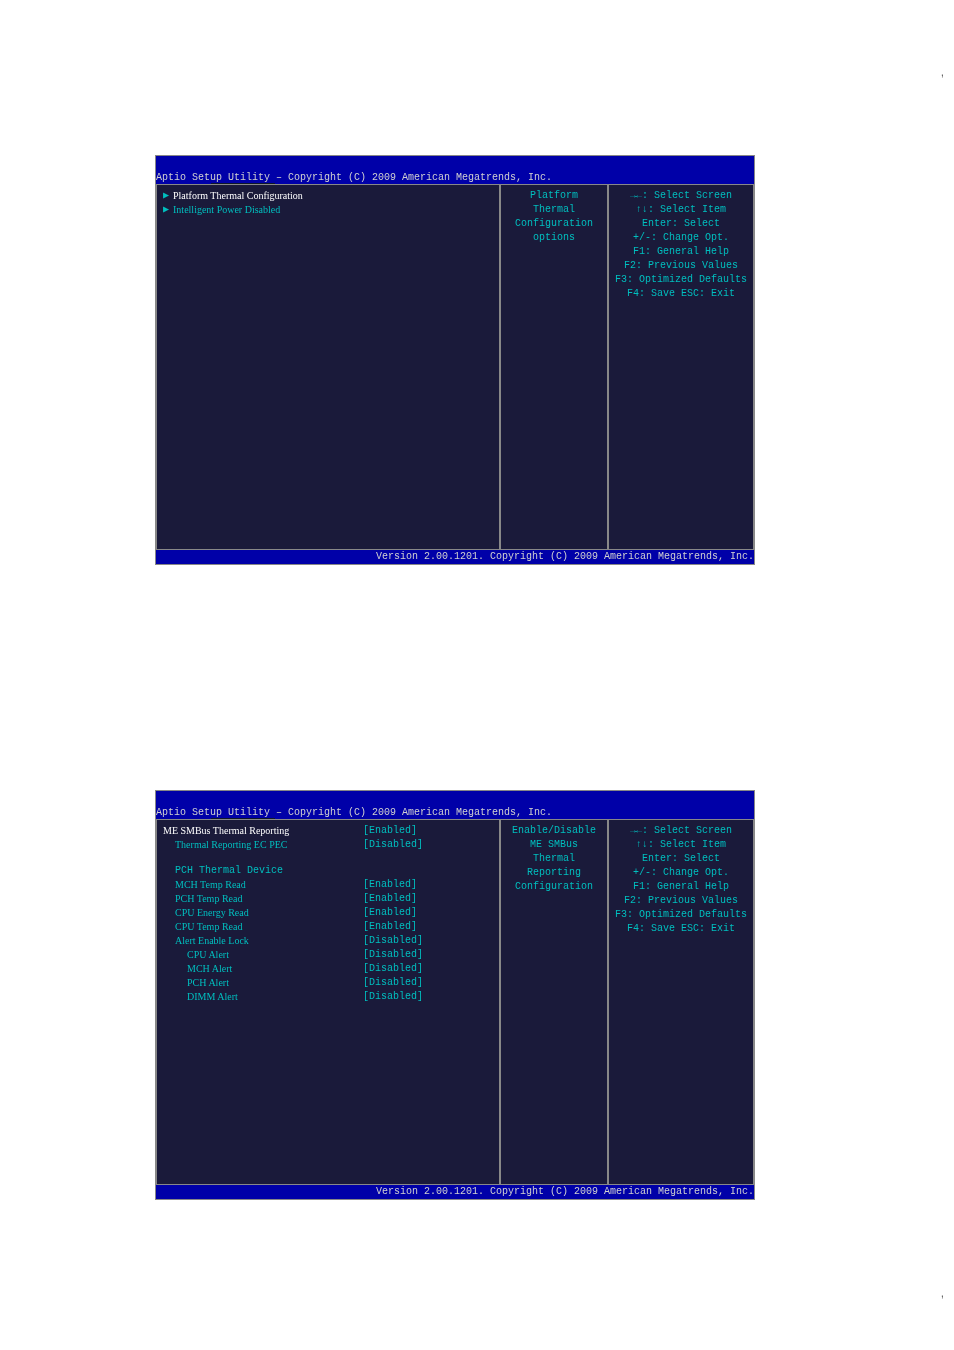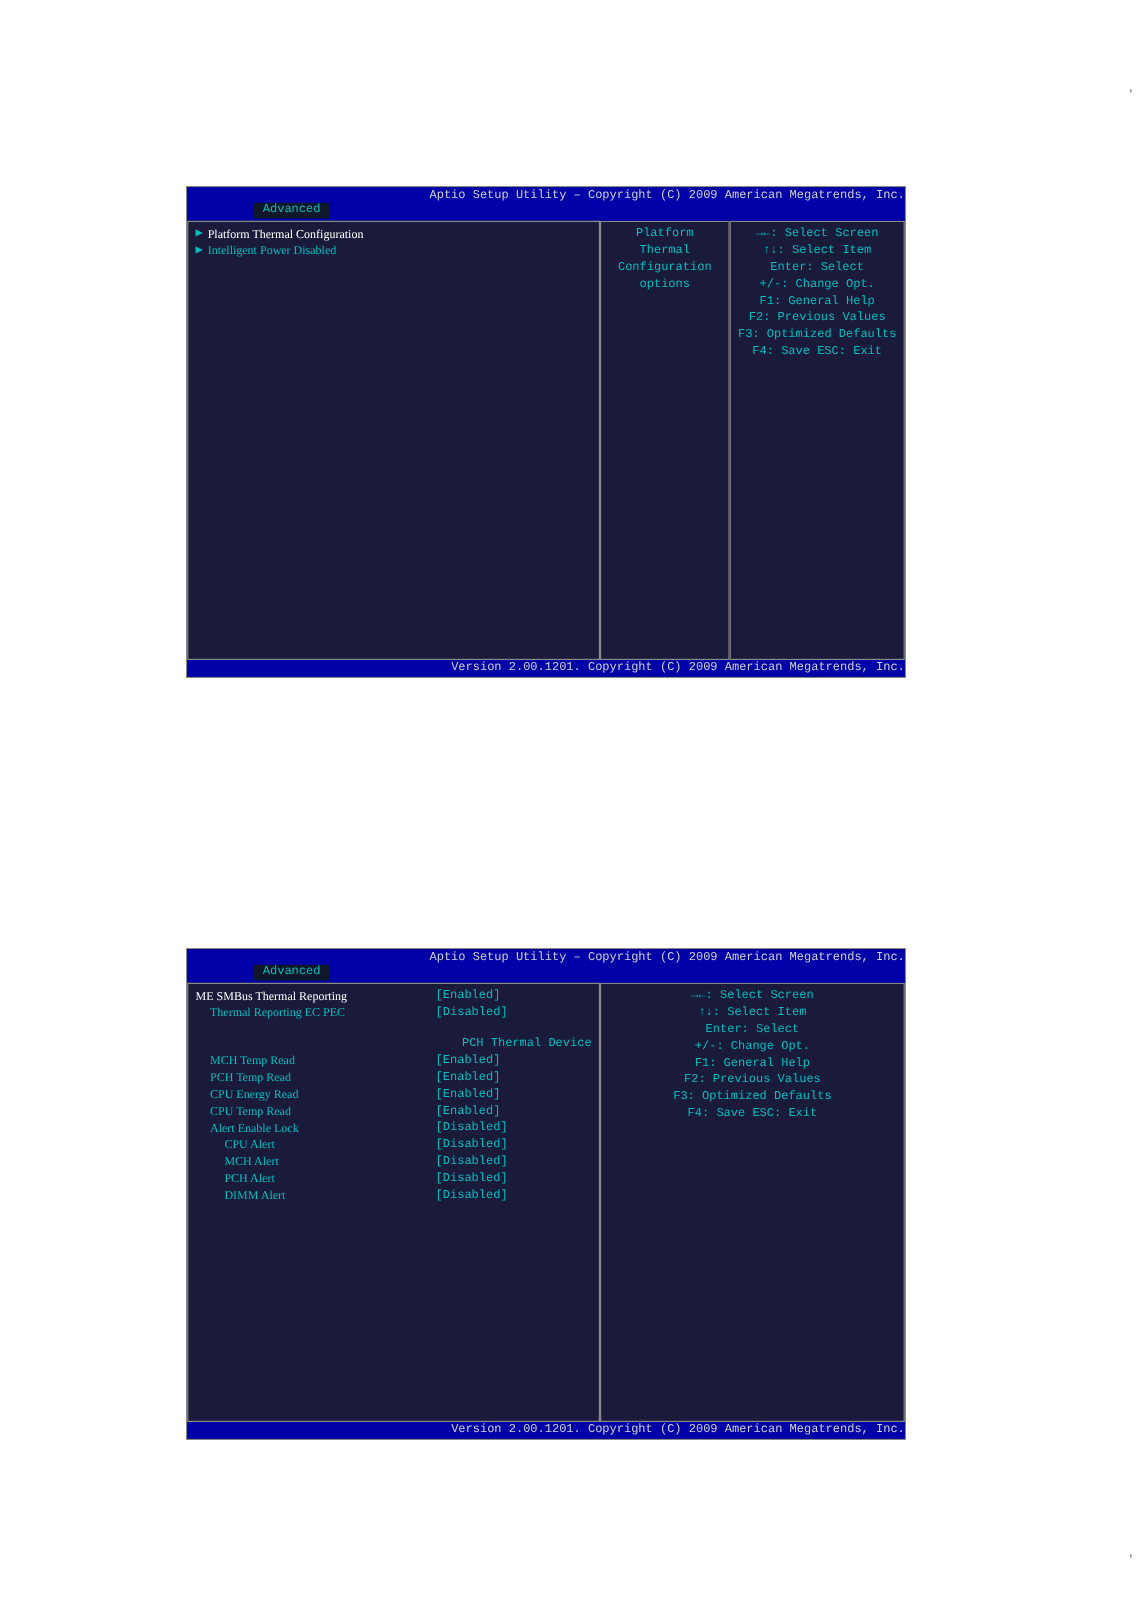--- a/index.html
+++ b/index.html
@@ -33,22 +33,22 @@
     
     .title-bar {
       background: #0000a8;
       color: #d0d0d0;
       padding: 1px 0;
       font-size: 10px;
       position: relative;
       height: 28px;
     }
     .title-text {
-      text-align: right;
-      padding-top: 1px;
+      text-align: left;
+      padding-top: 15px;
     }
     .tab-row {
       display: flex;
       margin-top: 0px;
     }
     .tab {
       background: #0f172a;
       color: #00bfbf;
       padding: 1px 8px;
       margin-left: 55px;
@@ -118,21 +118,20 @@
     
     .value {
       color: #00bfbf;
     }
     
     .section-header {
       color: #00bfbf;
       font-size: 10px;
       line-height: 1.4;
       margin-top: 12px;
-      text-align: right;
     }
     
     .indent-1 { padding-left: 12px; }
     .indent-2 { padding-left: 24px; }
     
     .footer-bar {
       background: #0000a8;
       color: #d0d0d0;
       text-align: right;
       padding: 1px 0;
@@ -236,20 +235,21 @@
       <div class="menu-item indent-2">
         <span class="label" style="flex-basis:176px">PCH Alert</span>
         <span class="value">[Disabled]</span>
       </div>
       <div class="menu-item indent-2">
         <span class="label" style="flex-basis:176px">DIMM Alert</span>
         <span class="value">[Disabled]</span>
       </div>
     </div>
     <div class="side-panel">
+      <div class="help-panel">Enable/Disable ME SMBus Thermal Reporting Configuration</div>
       <div class="keys-panel">
         <div class="key-line">→←: Select Screen</div>
         <div class="key-line">↑↓: Select Item</div>
         <div class="key-line">Enter: Select</div>
         <div class="key-line">+/-: Change Opt.</div>
         <div class="key-line">F1: General Help</div>
         <div class="key-line">F2: Previous Values</div>
         <div class="key-line">F3: Optimized Defaults</div>
         <div class="key-line">F4: Save  ESC: Exit</div>
       </div>

